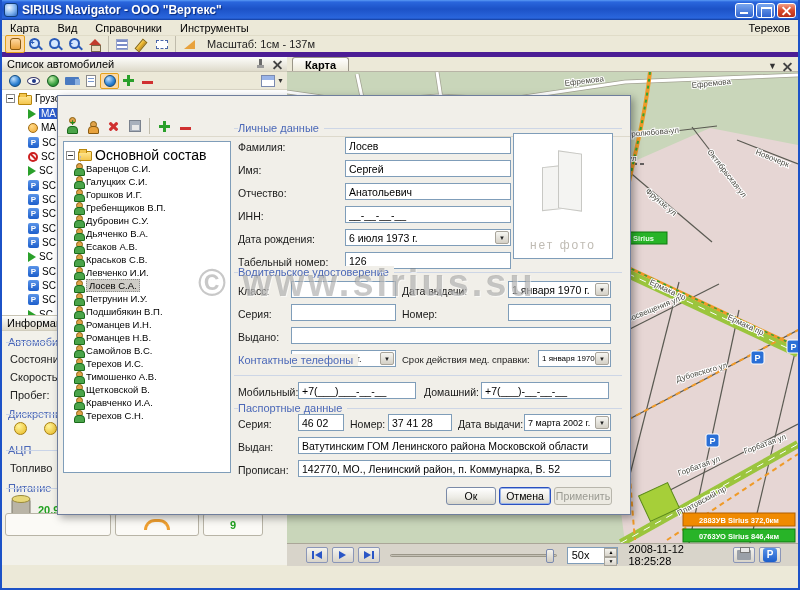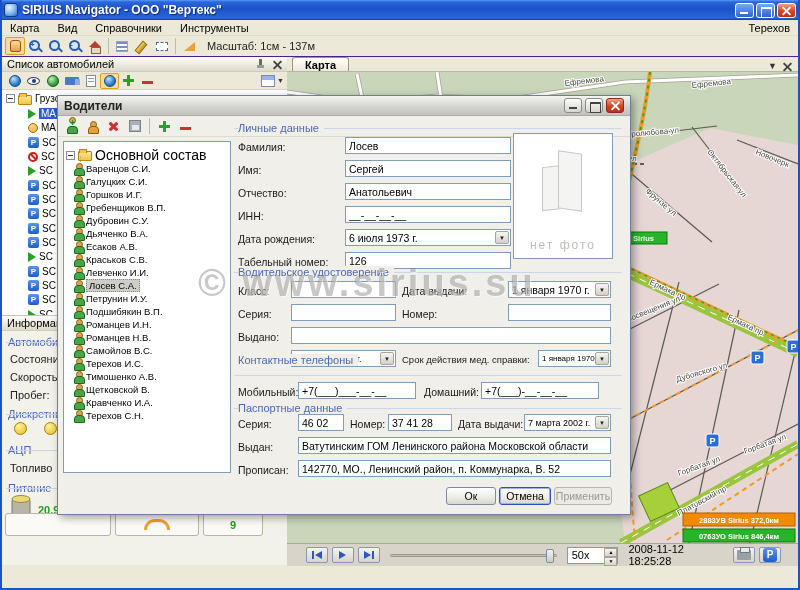--- a/index.html
+++ b/index.html
@@ -13,21 +13,21 @@
   .capbtn.close{background:linear-gradient(180deg,#f2a088,#d9492a 50%,#b7301a)}
   .capbtn.minimize::after{content:"";position:absolute;left:4px;bottom:3px;width:8px;height:2px;background:#fff}
   .capbtn.restore::after{content:"";position:absolute;left:4px;top:3px;width:9px;height:8px;border:1px solid #fff;border-top-width:2px}
   .capbtn.close::before,.capbtn.close::after{content:"";position:absolute;left:3px;top:6px;width:11px;height:2px;background:#fff}
   .capbtn.close::before{transform:rotate(45deg)}.capbtn.close::after{transform:rotate(-45deg)}
   .frame{left:0;top:0;width:800px;height:590px;border:2px solid #1c52c7;border-top:none;pointer-events:none;z-index:40}
   
   .menubar{left:2px;top:20px;width:796px;height:16px;background:#ece9d8;display:flex;align-items:center;gap:18px;padding:0 8px;border-bottom:1px solid #e0dcc8}
   .menubar .spacer{flex:1}
   .menuitem{cursor:default}
-  .toolbar{left:2px;top:36px;width:796px;height:21px;background:#ece9d8;display:flex;align-items:center;padding:0 3px;border-bottom:1px solid #4c1d95}
+  .toolbar{left:2px;top:36px;width:796px;height:21px;background:#ece9d8;display:flex;align-items:center;padding:0 3px;border-bottom:5px solid #4c1d95}
   .tbtn{width:20px;height:18px;display:flex;align-items:center;justify-content:center;border:1px solid transparent;border-radius:2px;position:relative}
   .tbtn.sel{border-color:#e5a01a;background:#fcd9a4}
   .tsep{width:1px;height:16px;background:#c0bcac;margin:0 3px}
   .scaletext{margin-left:8px;color:#222}
   
   .hand{width:11px;height:12px;background:linear-gradient(180deg,#ffd9a0,#e8a23c);border:1px solid #8a5a10;border-radius:3px 3px 2px 2px}
   .mag{width:13px;height:13px;position:relative}
   .mag::before{content:"";position:absolute;left:0;top:0;width:7px;height:7px;border:2px solid #2a5bb8;border-radius:50%;background:#d6e8ff}
   .mag::after{content:"";position:absolute;left:9px;top:9px;width:5px;height:2px;background:#2a5bb8;transform:rotate(45deg)}
   .mag .s{position:absolute;left:2px;top:2px;width:5px;height:5px;font-size:7px;line-height:5px;color:#2a5bb8;font-weight:bold}
@@ -497,27 +497,20 @@
     <span class="pbtn right">
         <span class="printeric"></span>
       </span>
     <span class="pbtn">
         <span class="pblue"></span>
       </span>
   </div>
 
 
   <div class="abs dialog">
-    <div class="abs dtitle">
-      <span>Водители</span>
-      <span style="flex:1"></span>
-      <span class="dbtn minimize"></span>
-      <span class="dbtn maximize"></span>
-      <span class="dbtn close"></span>
-    </div>
     <div class="abs dtool">
       <span class="sbtn">
           <span class="person badge-plus"></span>
         </span>
       <span class="sbtn">
           <span class="person orange"></span>
         </span>
       <span class="sbtn">
           <span class="xredic"></span>
         </span>
@@ -691,21 +684,21 @@
         <span class="cbtn">▼</span>
       </div>
 
     <span class="legend" style="left:180px;top:258px">Контактные телефоны</span>
     <div class="gline" style="left:176px;top:279px;width:388px"></div>
     <span class="flabel" style="left:180px;top:290px">Мобильный:</span>
     <div class="inp" style="left:240px;top:286px;width:118px">
         <span class="val">+7(___)___-__-__</span>
       </div>
     <span class="flabel" style="left:366px;top:290px">Домашний:</span>
-    <div class="inp" style="left:423px;top:286px;width:118px">
+    <div class="inp" style="left:423px;top:286px;width:128px">
         <span class="val">+7(___)-__-__-__</span>
       </div>
 
     <span class="legend" style="left:180px;top:306px">Паспортные данные</span>
     <div class="gline" style="left:176px;top:312px;width:388px"></div>
     <span class="flabel" style="left:180px;top:322px">Серия:</span>
     <div class="inp" style="left:240px;top:318px;width:46px">
         <span class="val">46 02</span>
       </div>
     <span class="flabel" style="left:292px;top:322px">Номер:</span>

